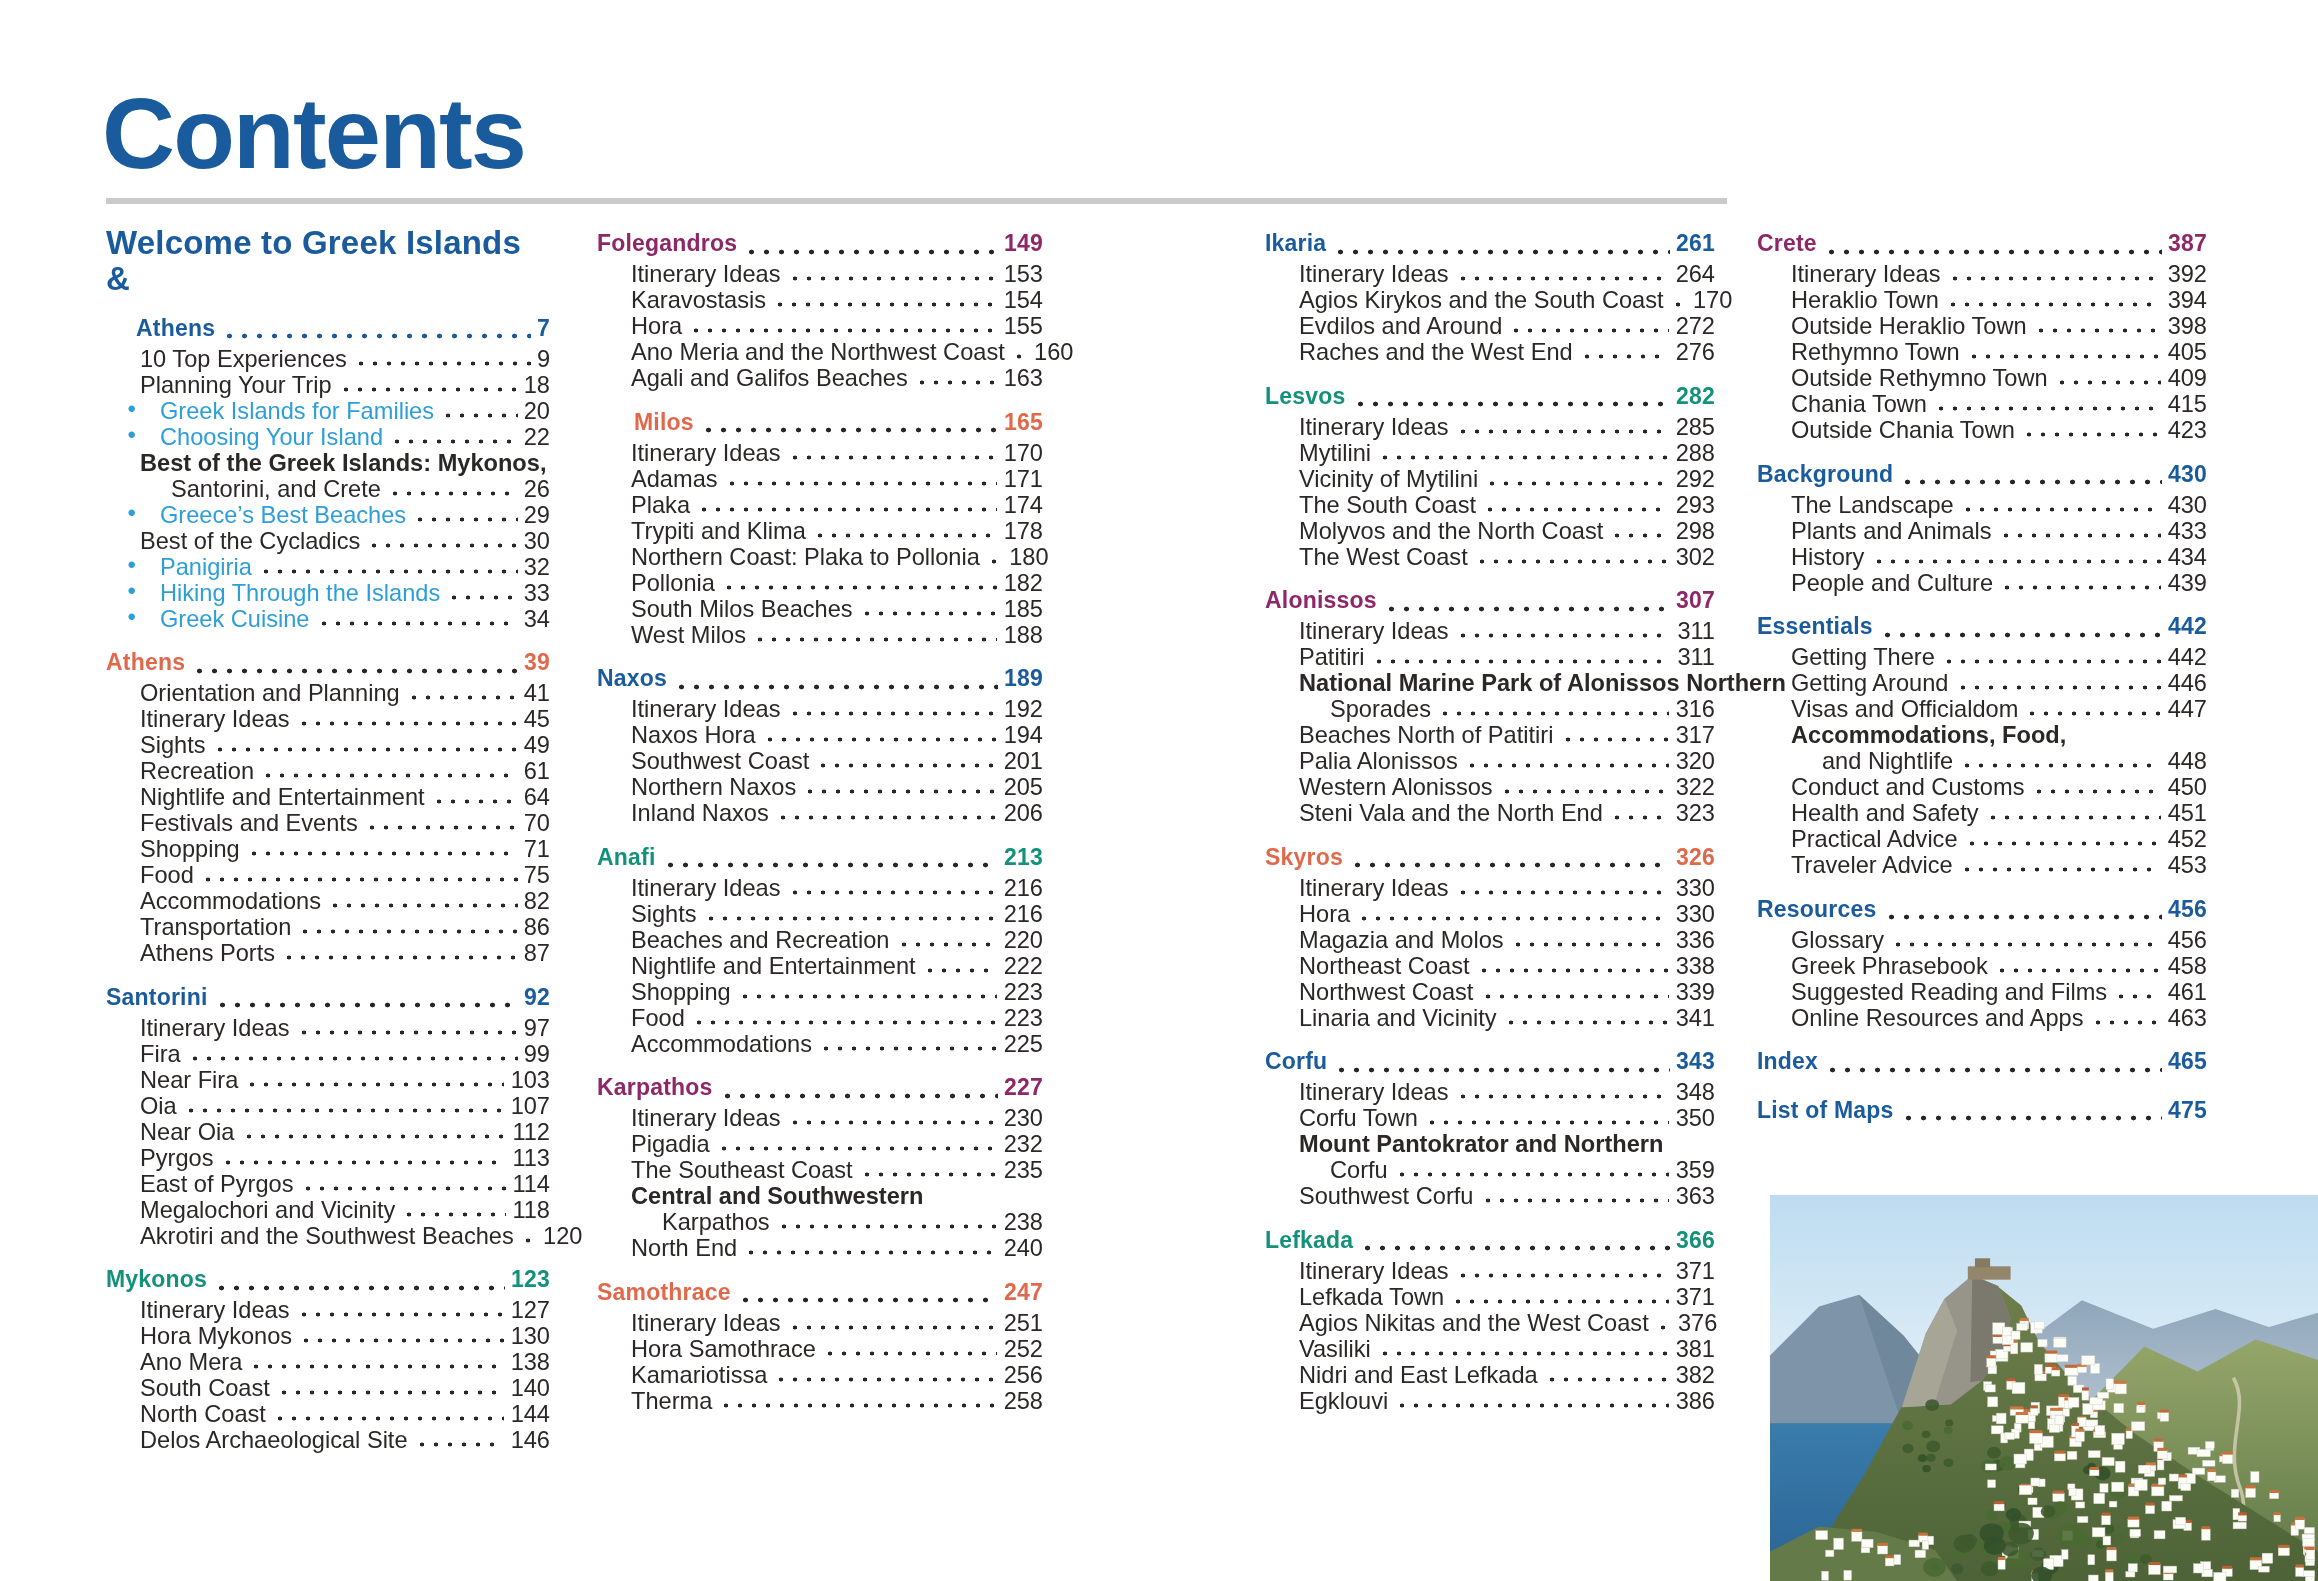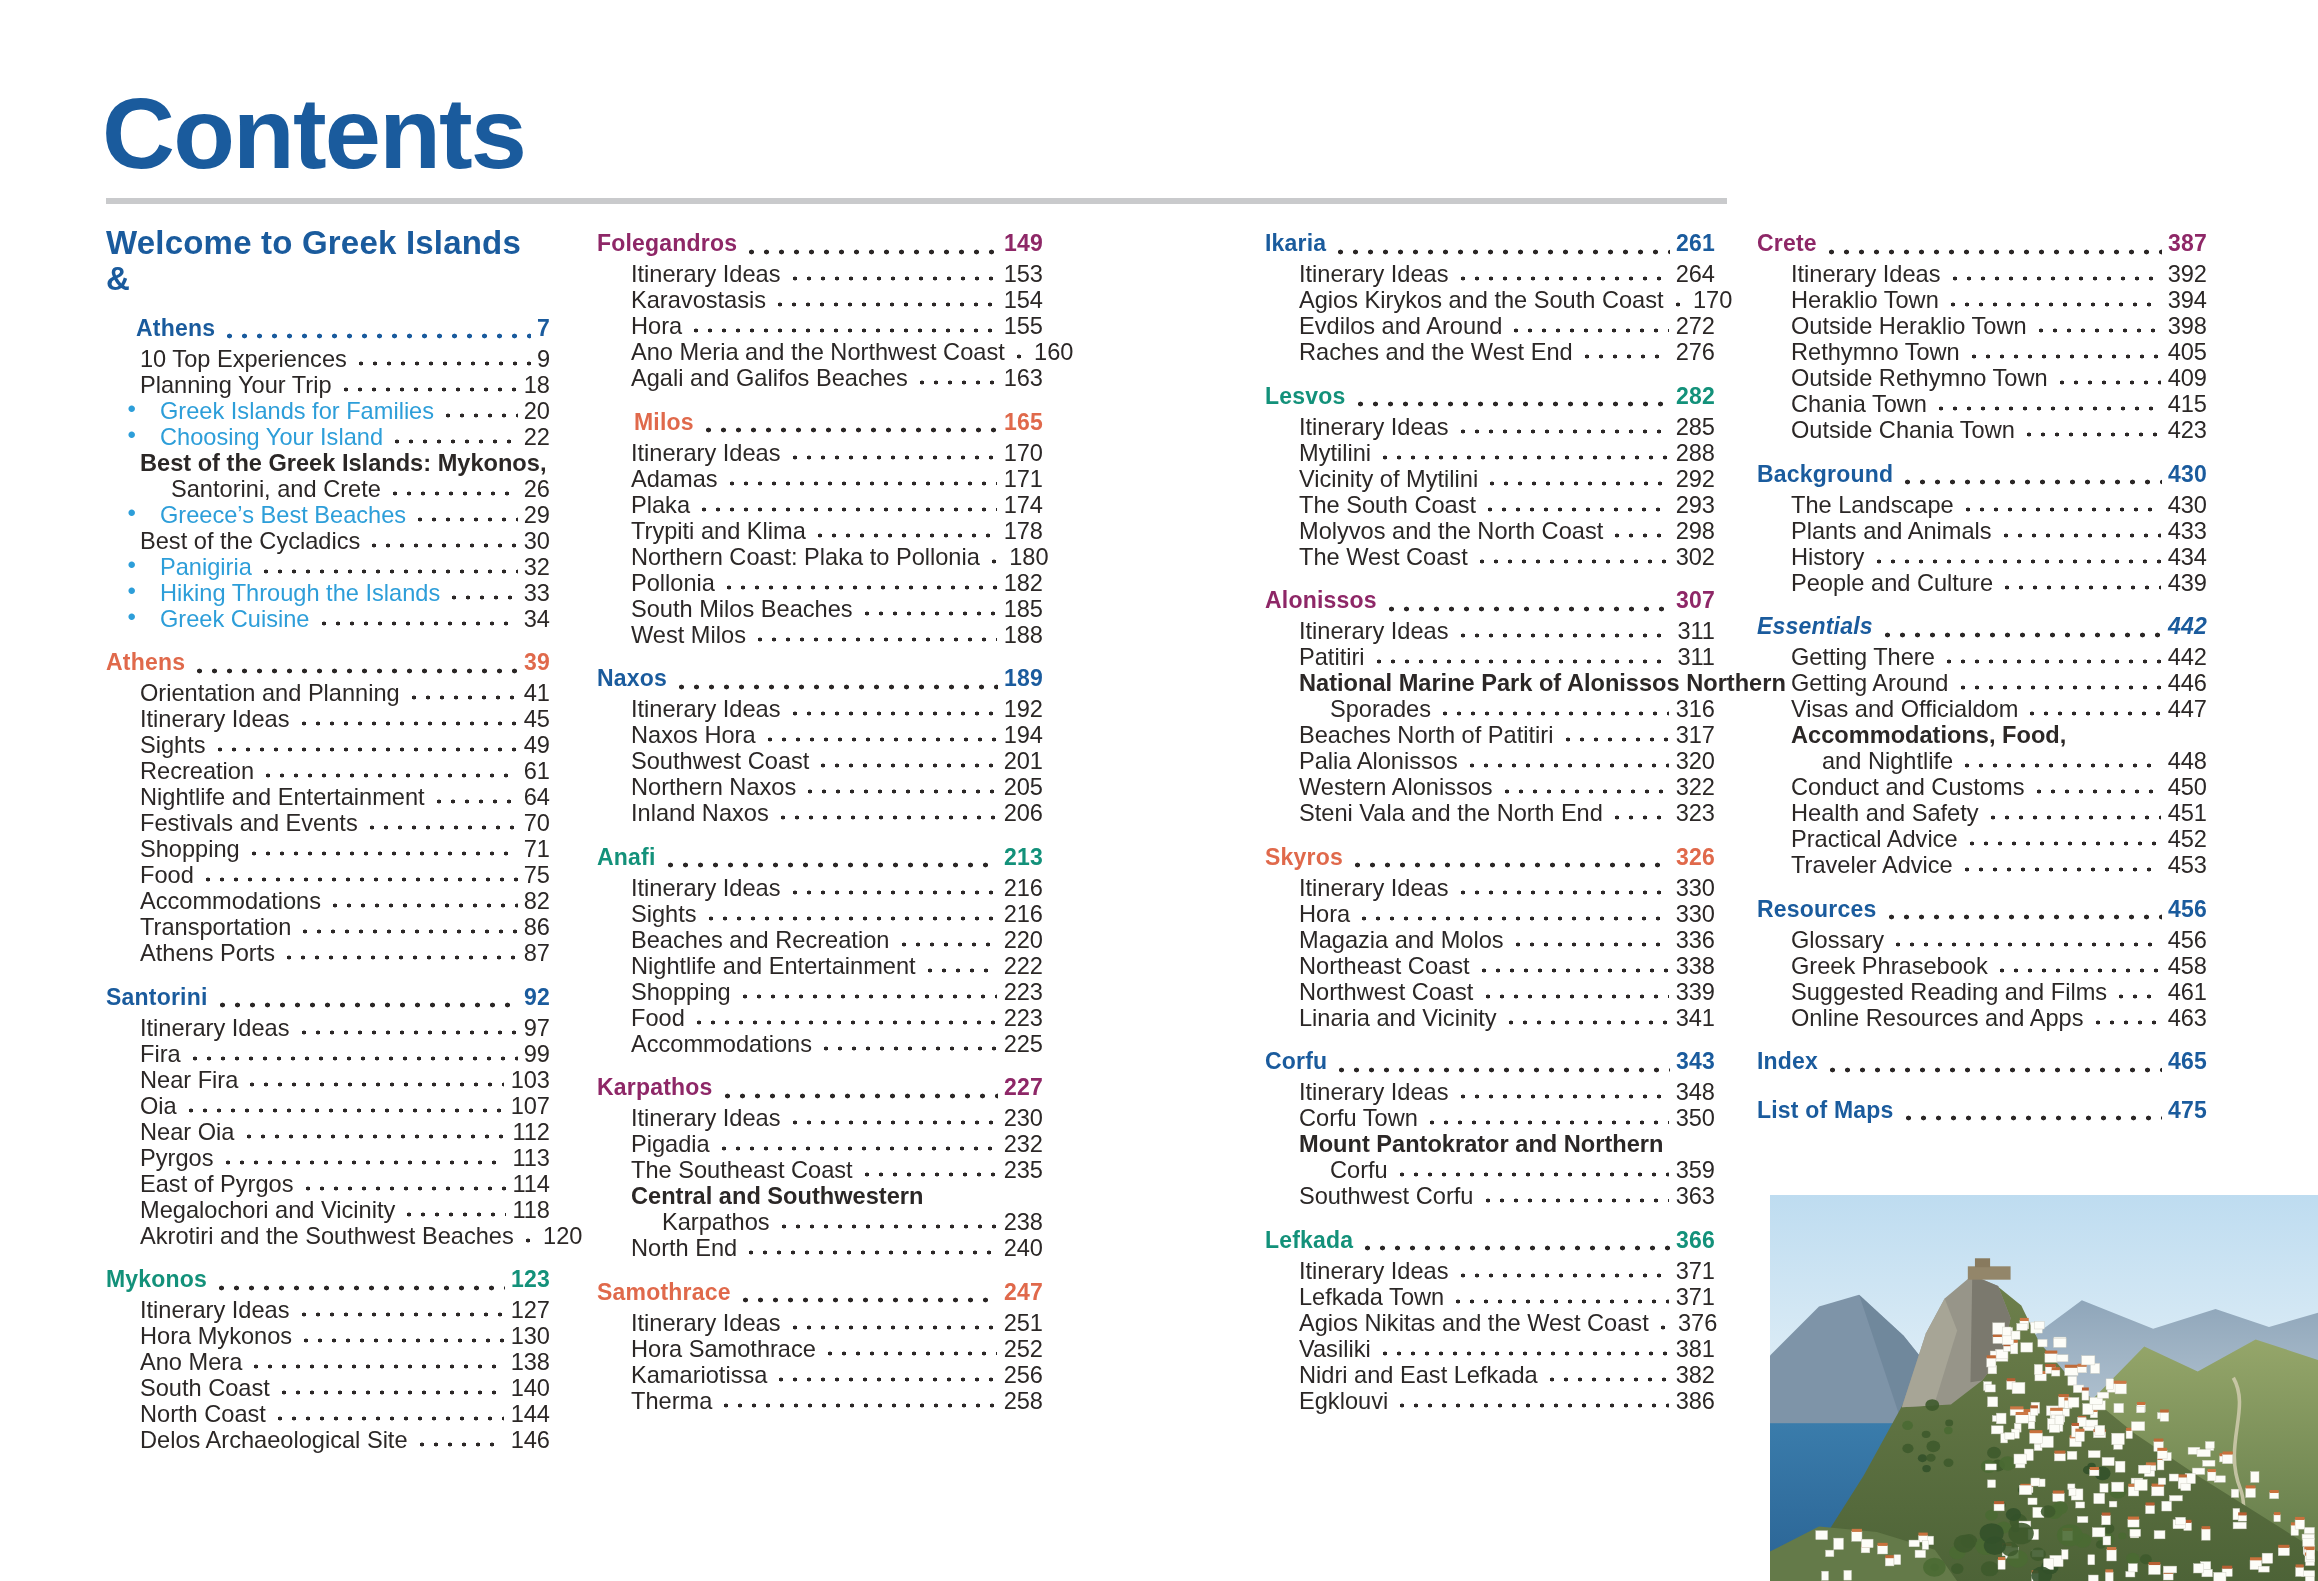--- a/index.html
+++ b/index.html
@@ -759,21 +759,21 @@
           <span class="leader"></span>
           <span class="pg">434</span>
         </div>
         <div class="row item">
           <span class="lbl">People and Culture</span>
           <span class="leader"></span>
           <span class="pg">439</span>
         </div>
       </section>
       <section class="sec">
-        <div class="row h" style="color: rgb(26, 91, 157); font-style: italic;">
+        <div class="row h" style="color: rgb(26, 91, 157);">
           <span class="lbl">Essentials</span>
           <span class="leader"></span>
           <span class="pg">442</span>
         </div>
         <div class="row item">
           <span class="lbl">Getting There</span>
           <span class="leader"></span>
           <span class="pg">442</span>
         </div>
         <div class="row item">

